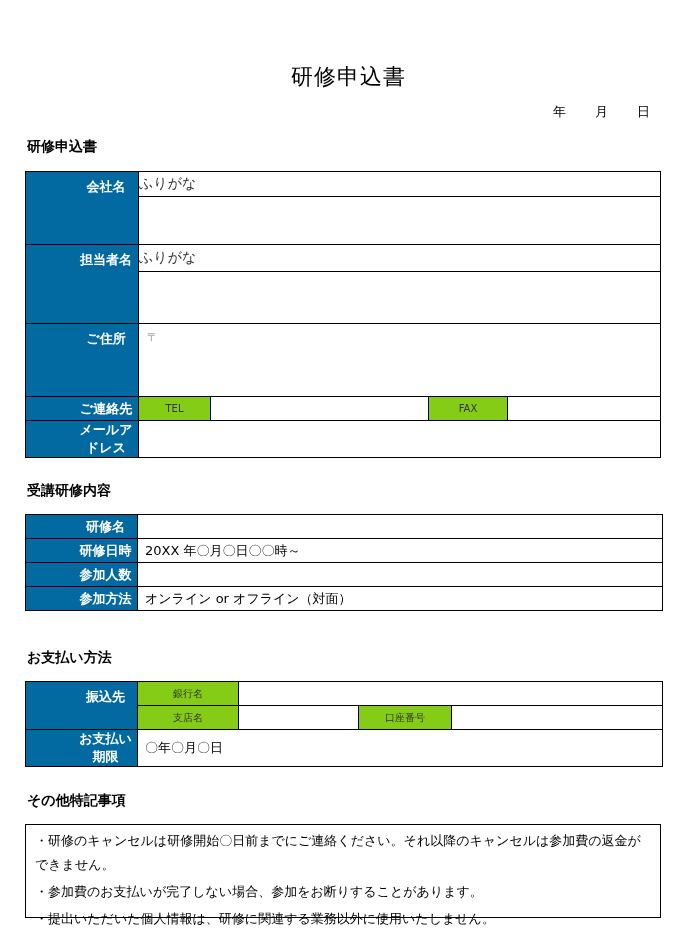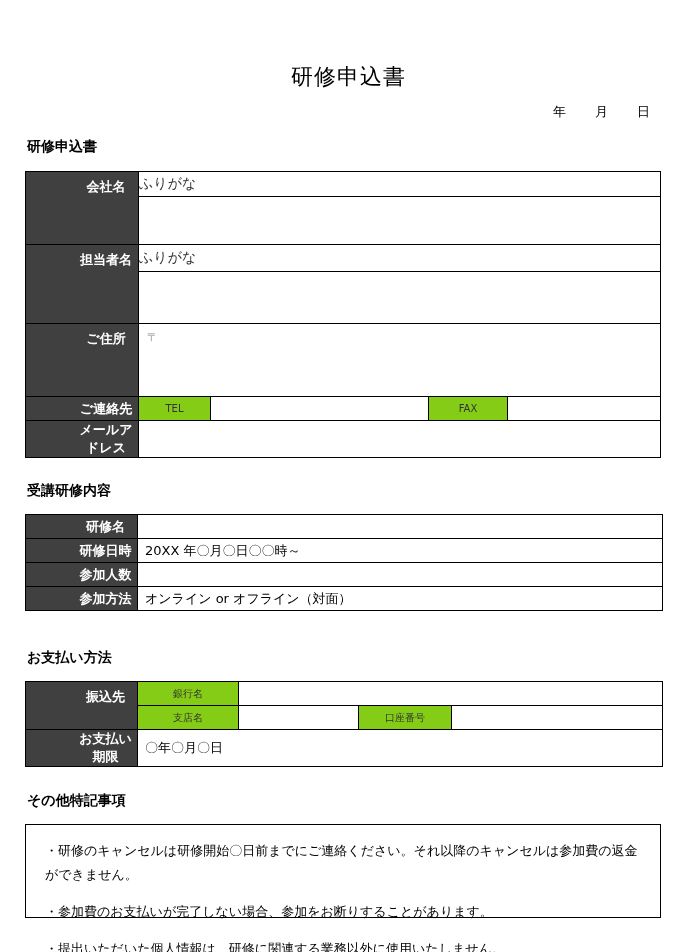--- a/index.html
+++ b/index.html
@@ -3,28 +3,28 @@
 <meta charset="utf-8">
 <style>
   html, body { margin:0; padding:0; background:#ffffff; }
   body { width:697px; height:952px; position:relative; font-family:"DejaVu Sans", "Liberation Sans", sans-serif; color:#000; overflow:hidden; }
   .abs { position:absolute; }
   .title { left:0; width:697px; top:62px; text-align:center; font-size:22px; font-weight:normal; letter-spacing:1px; }
   .date { top:103px; font-size:13px; }
   .section-title { left:27px; font-size:14px; font-weight:bold; }
   table { border-collapse:collapse; position:absolute; table-layout:fixed; }
   td { border:1px solid #000; padding:0; font-size:13px; vertical-align:middle; }
-  td.hdr { background:#404040; color:#fff; font-weight:bold; text-align:center; font-size:13px; border-color:#000;padding-left:48px; }
+  td.hdr { background:#0369a1; color:#fff; font-weight:bold; text-align:center; font-size:13px; border-color:#000;padding-left:48px; }
   td.hdr.top { vertical-align:top; padding-top:6px; }
   td.gray { background:#84cc16; text-align:center; font-size:10px; color:#333; }
   td.val { padding-left:7px;margin-top:48px; }
   .furi { font-size:14px; color:#333; }
   .postal { font-size:11px; color:#888; padding-left:8px; vertical-align:top; padding-top:6px; }
   .notes { left:25px; top:824px; width:636px; height:94px; border:1px solid #000; box-sizing:border-box; font-size:13px; line-height:24px; padding:1px 6px; }
-  .notes p { margin:13px; }
+  .notes p { margin:3px; }
 </style>
 </head>
 <body>
 
 <div class="abs title">研修申込書</div>
 <div class="abs date" style="left:553px">年</div>
 <div class="abs date" style="left:595px">月</div>
 <div class="abs date" style="left:637px">日</div>
 
 <div class="abs section-title" style="top:138px">研修申込書</div>

